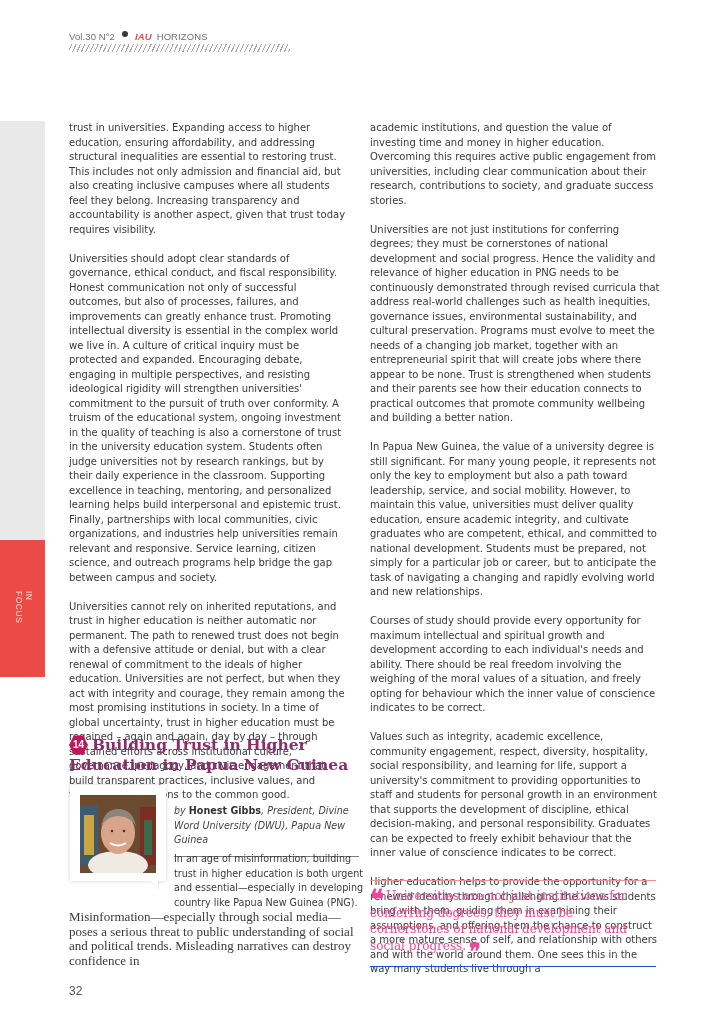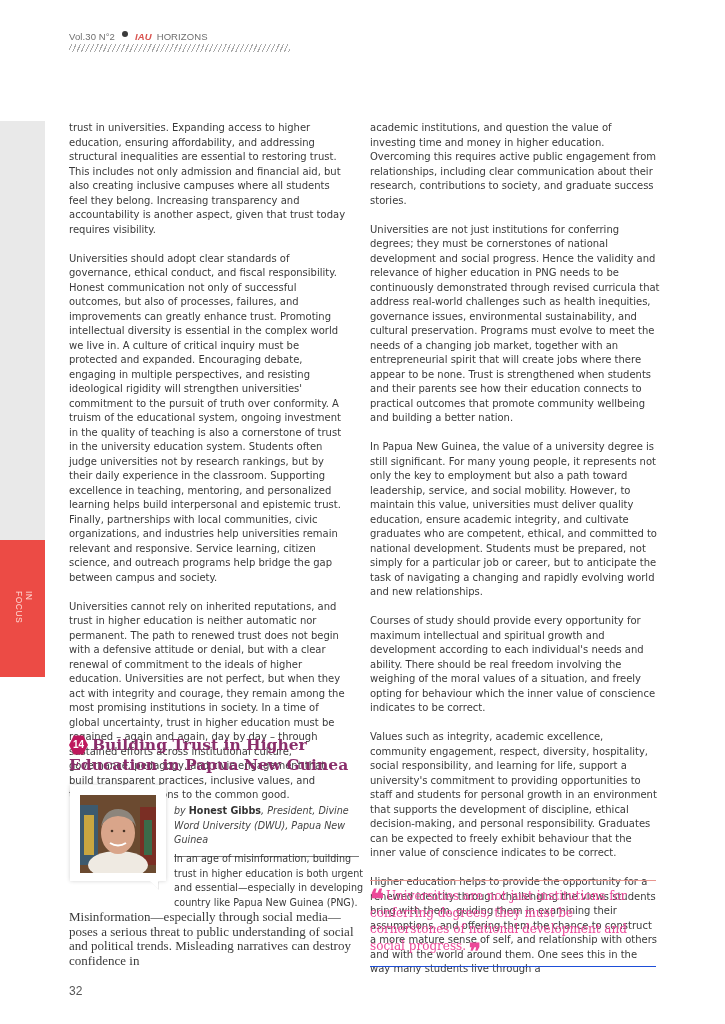--- a/index.html
+++ b/index.html
@@ -90,21 +90,21 @@
 
 <div class="byline">
   <span>by</span>
   <b>Honest Gibbs</b><span>, President, Divine Word University (DWU), Papua New Guinea</span>
 </div>
 
 <div class="intro">In an age of misinformation, building trust in higher education is both urgent and essential—especially in developing country like Papua New Guinea (PNG).</div>
 <div class="intro-cont">Misinformation—especially through social media—poses a serious threat to public understanding of social and political trends. Misleading narratives can destroy confidence in</div>
 
 <div class="col col-right">
-  <p>academic institutions, and question the value of investing time and money in higher education. Overcoming this requires active public engagement from relationships, including clear communication about their research, contributions to society, and graduate success stories.</p>
+  <p>academic institutions, and question the value of investing time and money in higher education. Overcoming this requires active public engagement from universities, including clear communication about their research, contributions to society, and graduate success stories.</p>
   <p>Universities are not just institutions for conferring degrees; they must be cornerstones of national development and social progress. Hence the validity and relevance of higher education in PNG needs to be continuously demonstrated through revised curricula that address real-world challenges such as health inequities, governance issues, environmental sustainability, and cultural preservation. Programs must evolve to meet the needs of a changing job market, together with an entrepreneurial spirit that will create jobs where there appear to be none. Trust is strengthened when students and their parents see how their education connects to practical outcomes that promote community wellbeing and building a better nation.</p>
   <p>In Papua New Guinea, the value of a university degree is still significant. For many young people, it represents not only the key to employment but also a path toward leadership, service, and social mobility. However, to maintain this value, universities must deliver quality education, ensure academic integrity, and cultivate graduates who are competent, ethical, and committed to national development. Students must be prepared, not simply for a particular job or career, but to anticipate the task of navigating a changing and rapidly evolving world and new relationships.</p>
   <p>Courses of study should provide every opportunity for maximum intellectual and spiritual growth and development according to each individual's needs and ability. There should be real freedom involving the weighing of the moral values of a situation, and freely opting for behaviour which the inner value of conscience indicates to be correct.</p>
   <p>Values such as integrity, academic excellence, community engagement, respect, diversity, hospitality, social responsibility, and learning for life, support a university's commitment to providing opportunities to staff and students for personal growth in an environment that supports the development of discipline, ethical decision-making, and personal responsibility. Graduates can be expected to freely exhibit behaviour that the inner value of conscience indicates to be correct.</p>
   <p>Higher education helps to provide the opportunity for a renewed identity through challenging the views students bring with them, guiding them in examining their assumptions, and offering them the chance to construct a more mature sense of self, and relationship with others and with the world around them. One sees this in the way many students live through a</p>
 </div>
 
 <div class="quote">
   <span class="q">❝</span><span>Universities are not just institutions for conferring degrees; they must be cornerstones of national development and social progress.</span><span class="q2">❞</span>
 </div>

